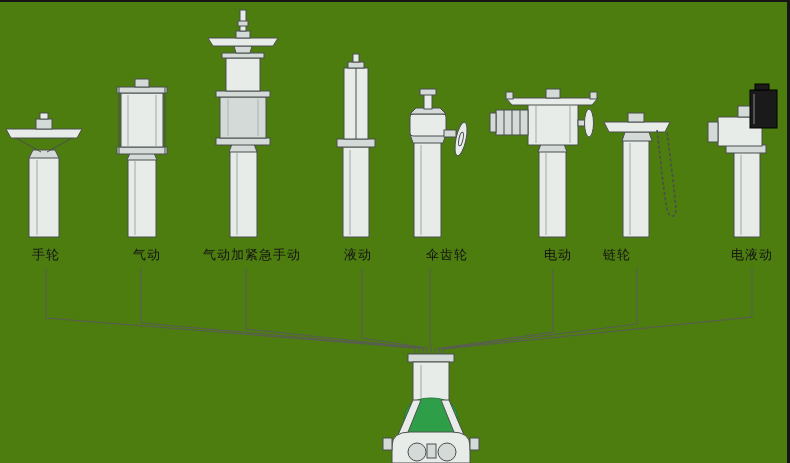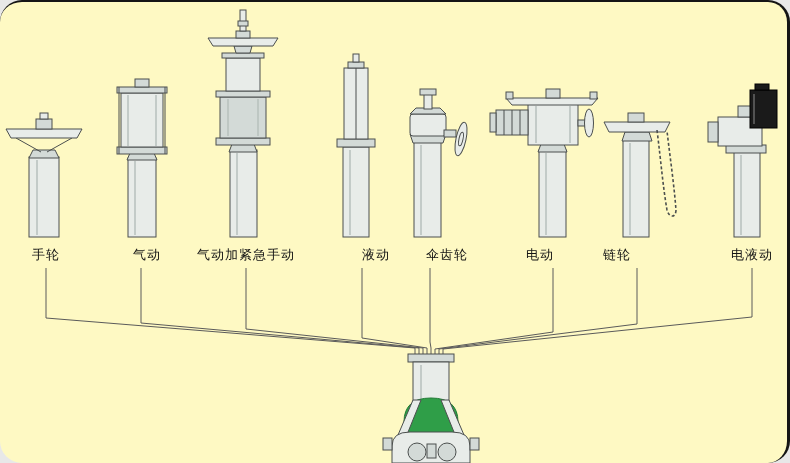--- a/index.html
+++ b/index.html
@@ -1,21 +1,20 @@
 <!DOCTYPE html>
 <html><head>
 <meta charset="utf-8">
 <style>
   html,body{margin:0;padding:0;background:#e8e8e8;}
   .stage{
-    position:relative;width:790px;height:463px;background:#fef9c3;
+    position:relative;width:790px;height:463px;background:#4d7c0f;
     overflow:hidden;box-sizing:border-box;
     border-top:2px solid #151515;border-right:3px solid #151515;
     font-family:"DejaVu Sans","Liberation Sans",sans-serif;
-    border-radius:22px;
   }
   svg{position:absolute;left:0;top:0;}
   .fl{fill:#e8ece9;stroke:#4b4f4e;stroke-width:1;}
   .fm{fill:#d3dad7;stroke:#4b4f4e;stroke-width:1;}
   .ln{stroke:#4b4f4e;stroke-width:1;fill:none;}
   .shade{stroke:#b7c0bd;stroke-width:1.5;fill:none;}
   .blk{fill:#1a1a1a;stroke:#000;}
   .conn{stroke:#5a5a5a;stroke-width:1;fill:none;stroke-linejoin:round;}
   .chain{stroke:#4b4f4e;stroke-width:1.6;stroke-dasharray:3 2.2;fill:none;}
   .actuator-label{
@@ -161,21 +160,21 @@
     <rect class="fm" x="427" y="442" width="9" height="14"></rect>
     <rect class="fm" x="383" y="436" width="9" height="12"></rect>
     <rect class="fm" x="470" y="436" width="9" height="12"></rect>
   </g>
 
 </svg>
 
 <div>
   <div class="actuator-label" style="left:46px">手轮</div>
   <div class="actuator-label" style="left:147px">气动</div>
-  <div class="actuator-label" style="left:246px">气动加紧急手动</div>
-  <div class="actuator-label" style="left:376px">液动</div>
+  <div class="actuator-label" style="left:252px">气动加紧急手动</div>
+  <div class="actuator-label" style="left:358px">液动</div>
   <div class="actuator-label" style="left:447px">伞齿轮</div>
-  <div class="actuator-label" style="left:540px">电动</div>
+  <div class="actuator-label" style="left:558px">电动</div>
   <div class="actuator-label" style="left:617px">链轮</div>
   <div class="actuator-label" style="left:752px">电液动</div>
 </div>
 
 </div>
 
 </body></html>

